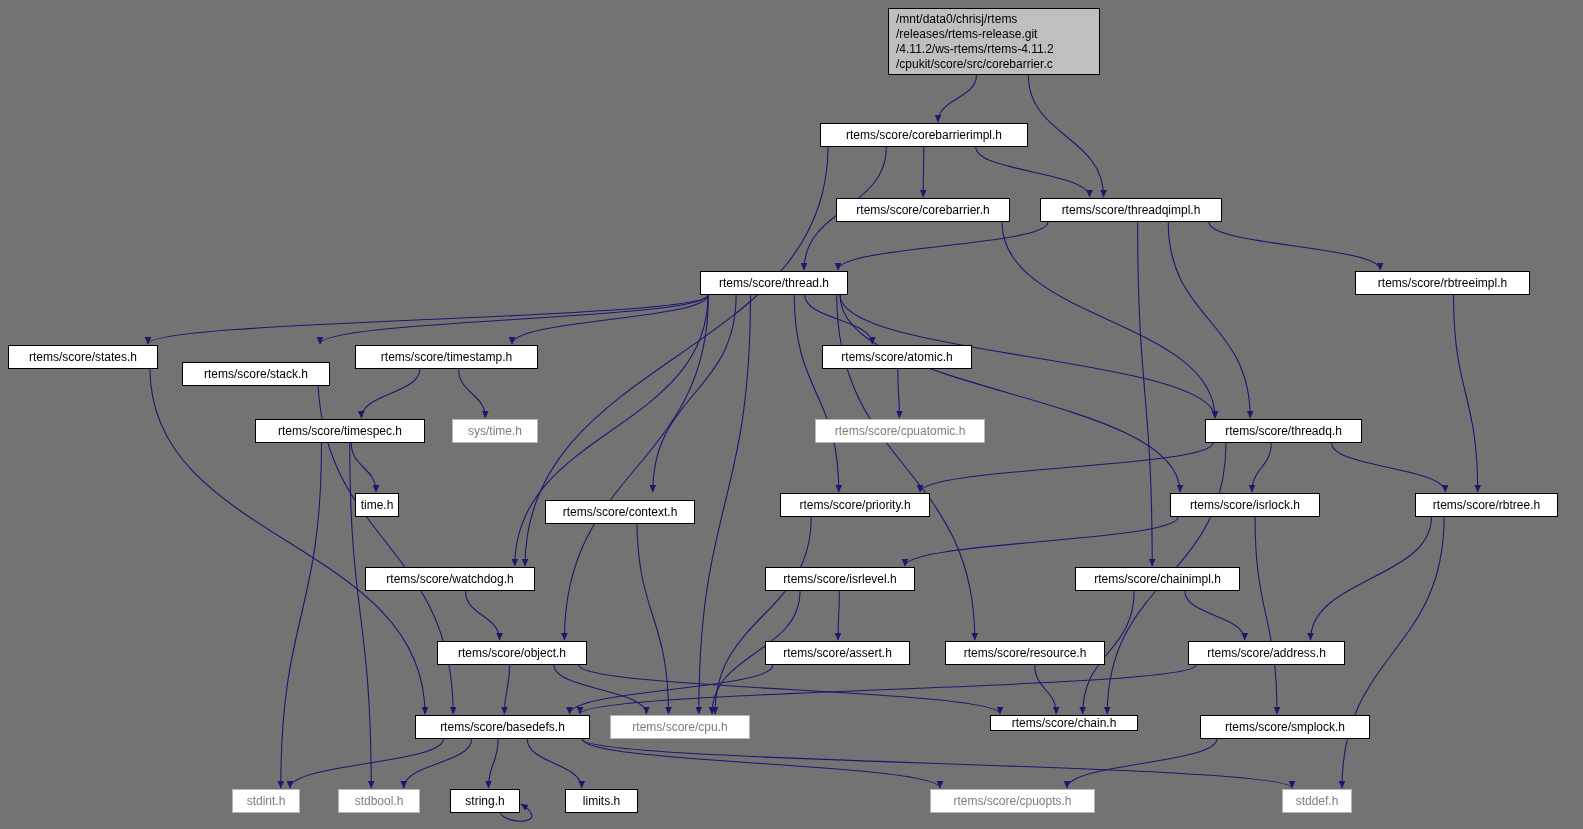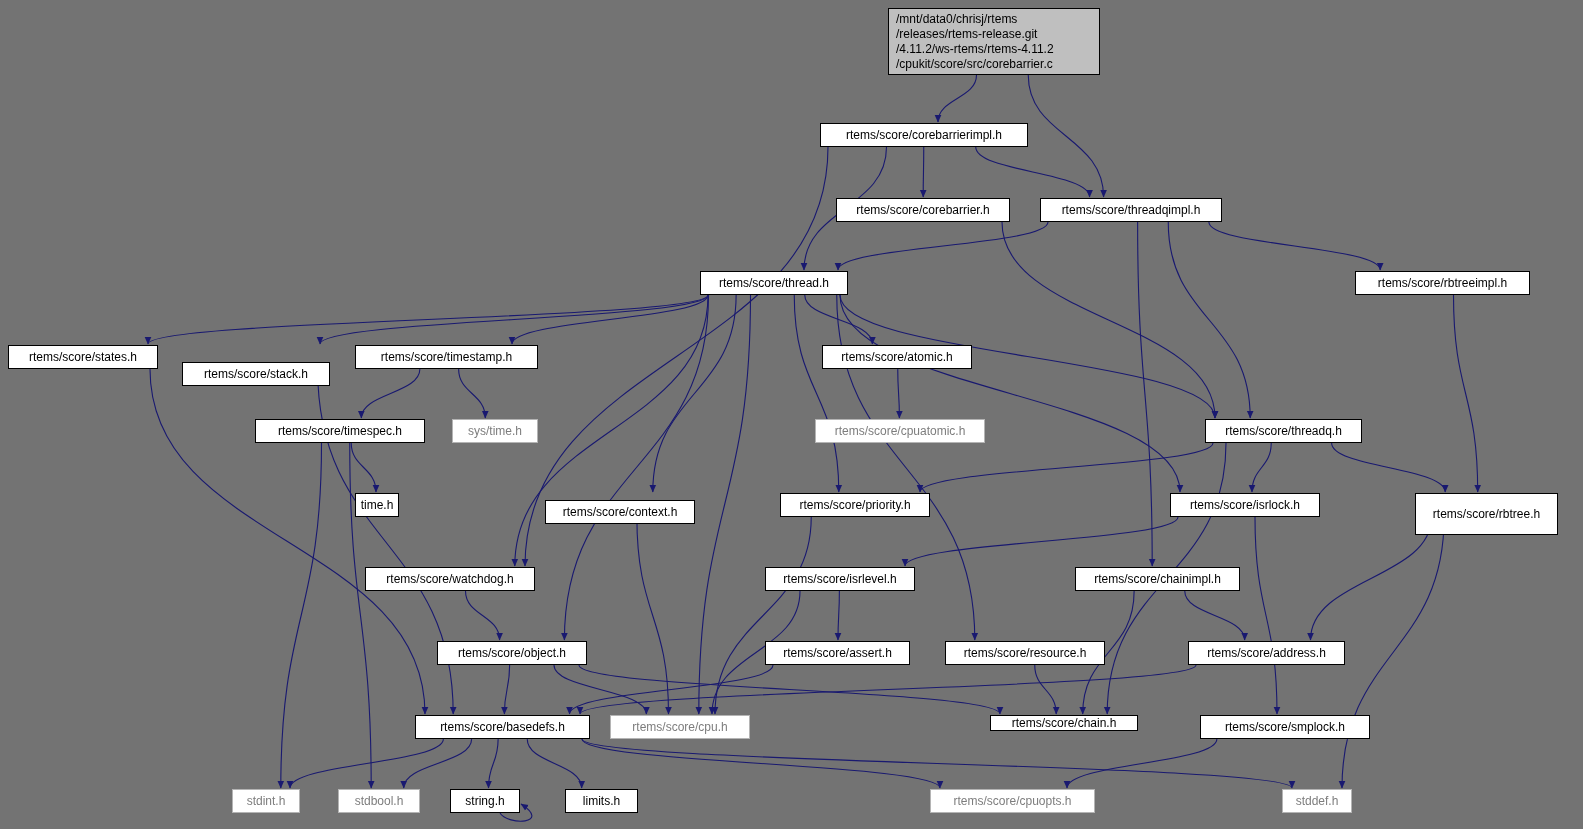--- a/index.html
+++ b/index.html
@@ -141,21 +141,21 @@
     </div>
     <div class="node" style="left: 545px; top: 500px; width: 150px; height: 24px;">
       <span>rtems/score/context.h</span>
     </div>
     <div class="node" style="left: 780px; top: 493px; width: 150px; height: 24px;">
       <span>rtems/score/priority.h</span>
     </div>
     <div class="node" style="left: 1170px; top: 493px; width: 150px; height: 24px;">
       <span>rtems/score/isrlock.h</span>
     </div>
-    <div class="node" style="left: 1415px; top: 493px; width: 143px; height: 42px;">
+    <div class="node" style="left: 1415px; top: 493px; width: 143px; height: 24px;">
       <span>rtems/score/rbtree.h</span>
     </div>
     <div class="node" style="left: 365px; top: 567px; width: 170px; height: 24px;">
       <span>rtems/score/watchdog.h</span>
     </div>
     <div class="node" style="left: 765px; top: 567px; width: 150px; height: 24px;">
       <span>rtems/score/isrlevel.h</span>
     </div>
     <div class="node" style="left: 1075px; top: 567px; width: 165px; height: 24px;">
       <span>rtems/score/chainimpl.h</span>

